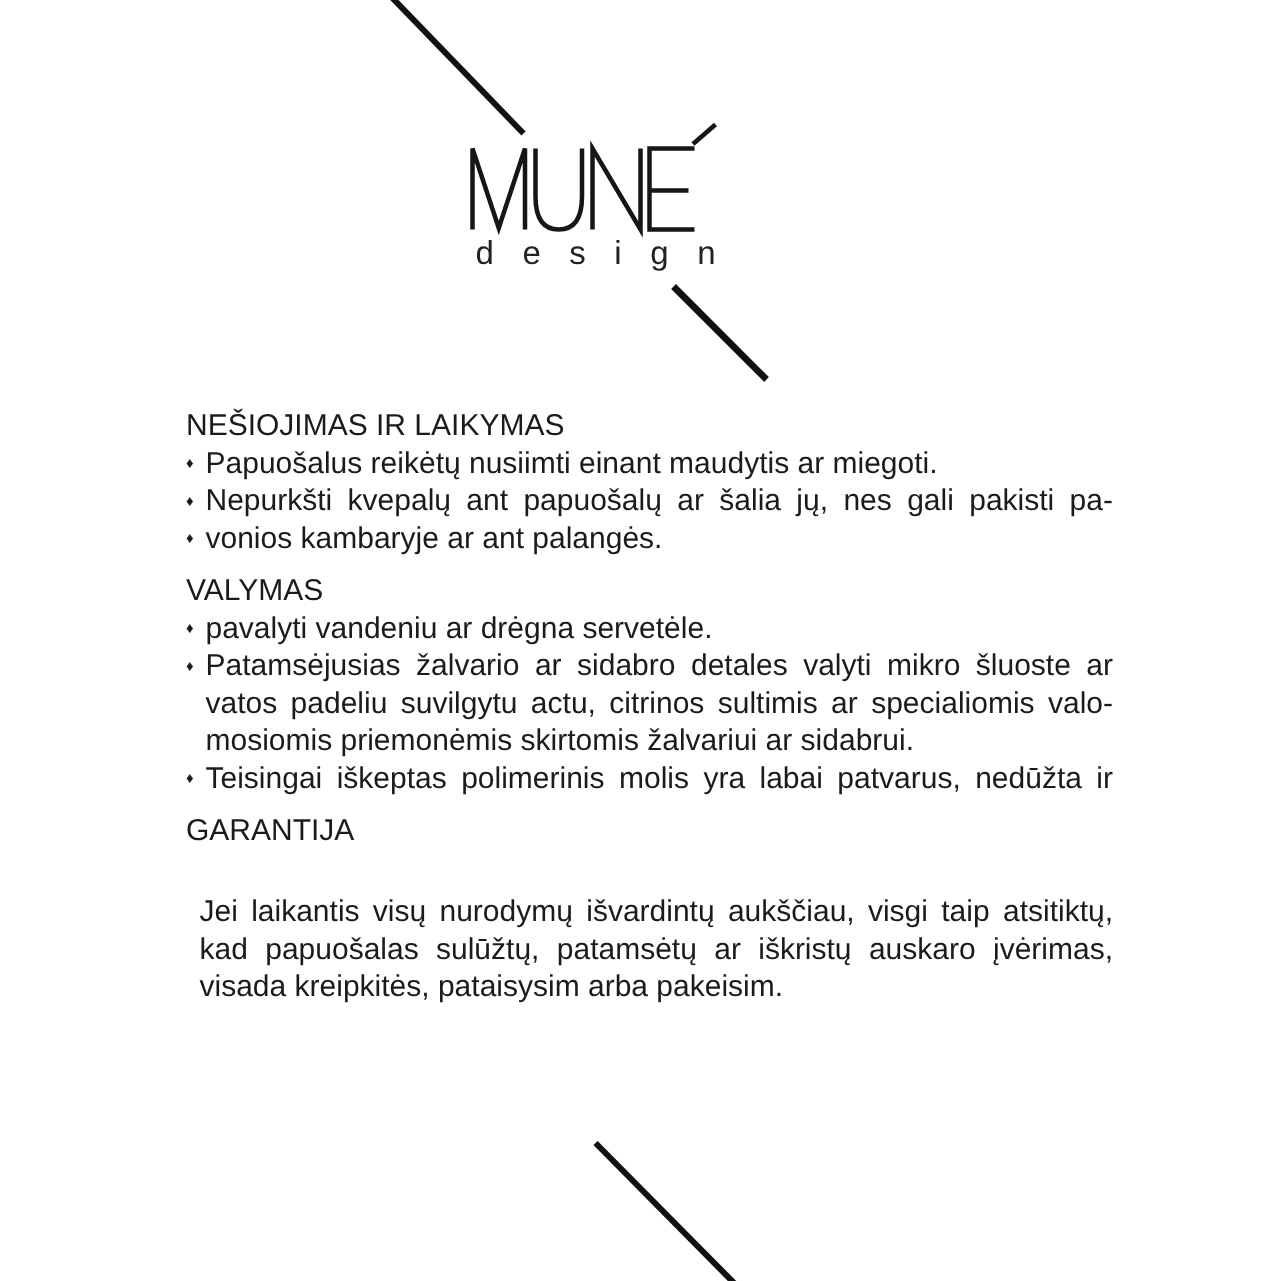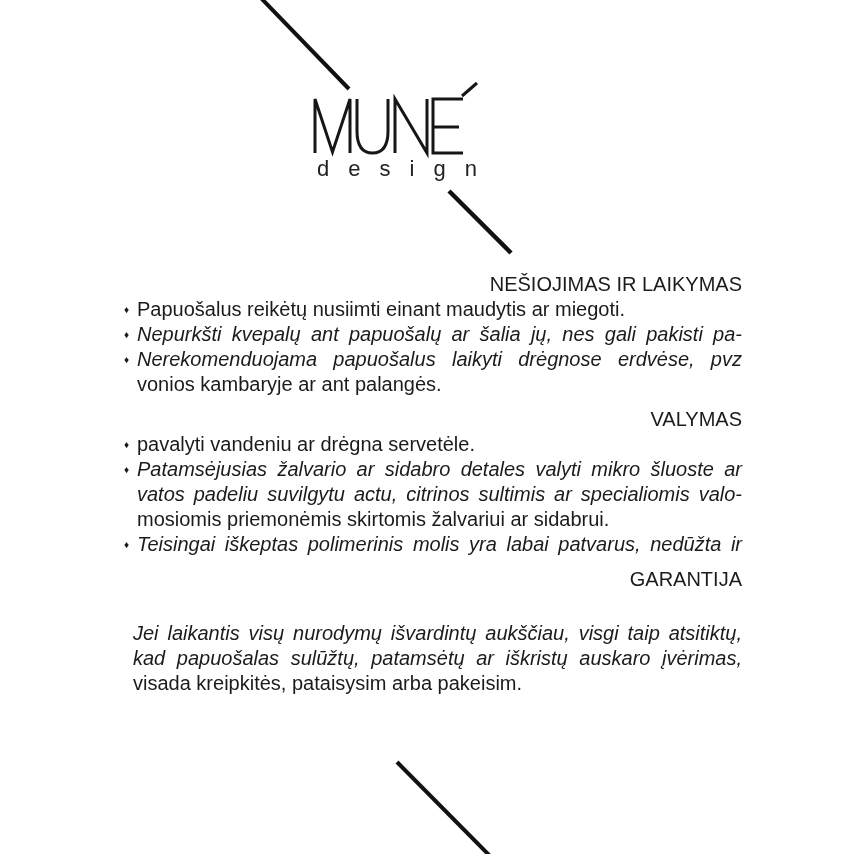--- a/index.html
+++ b/index.html
@@ -8,29 +8,29 @@
     font-family:"Liberation Sans", sans-serif;
   }
   .page { position:relative; width:852px; height:750px; background:#ffffff; }
   .art { position:absolute; left:0; top:0; width:852px; height:854px; }
 
   .content {
     position:absolute; left:124px; top:272px; width:618px;
     color:#1b1b1b; font-size:20px; line-height:25px; font-weight:400;
   }
   .section { margin:0 0 10px 0; }
-  .heading { text-align:right;margin-left:44px; }
+  .heading { text-align:left; }
   .item { position:relative; padding-left:13px; }
   .item.plain { padding-left:9px;margin-top:29px; }
   .bullet {
     position:absolute; left:0; top:0; width:12px;
     font-size:10px; line-height:25px; text-align:left; color:#1b1b1b;
   }
   .ln { text-align:justify; text-align-last:left; }
-  .ln.j { text-align-last:justify;font-style:italic; }
+  .ln.j { text-align-last:justify; }
 </style>
 </head>
 <body>
 
 <div class="page">
 
   <svg class="art" width="852" height="854" viewBox="0 0 852 854" aria-hidden="false">
 
     <line x1="260" y1="-3" x2="349" y2="89" stroke="#111111" stroke-width="4"></line>
     <line x1="449" y1="191" x2="511" y2="253" stroke="#111111" stroke-width="4.5"></line>
@@ -54,21 +54,20 @@
       <div class="item bulleted">
         <span class="bullet">♦</span>
         <div class="ln">Papuošalus reikėtų nusiimti einant maudytis ar miegoti.</div>
       </div>
       <div class="item bulleted">
         <span class="bullet">♦</span>
         <div class="ln j">Nepurkšti kvepalų ant papuošalų ar šalia jų, nes gali pakisti pa-</div>
       </div>
       <div class="item bulleted">
         <span class="bullet">♦</span>
-        <div class="ln j">Nerekomenduojama papuošalus laikyti drėgnose erdvėse, pvz</div>
         <div class="ln">vonios kambaryje ar ant palangės.</div>
       </div>
     </section>
 
     <section class="section">
       <div class="heading">VALYMAS</div>
       <div class="item bulleted">
         <span class="bullet">♦</span>
         <div class="ln">pavalyti vandeniu ar drėgna servetėle.</div>
       </div>

